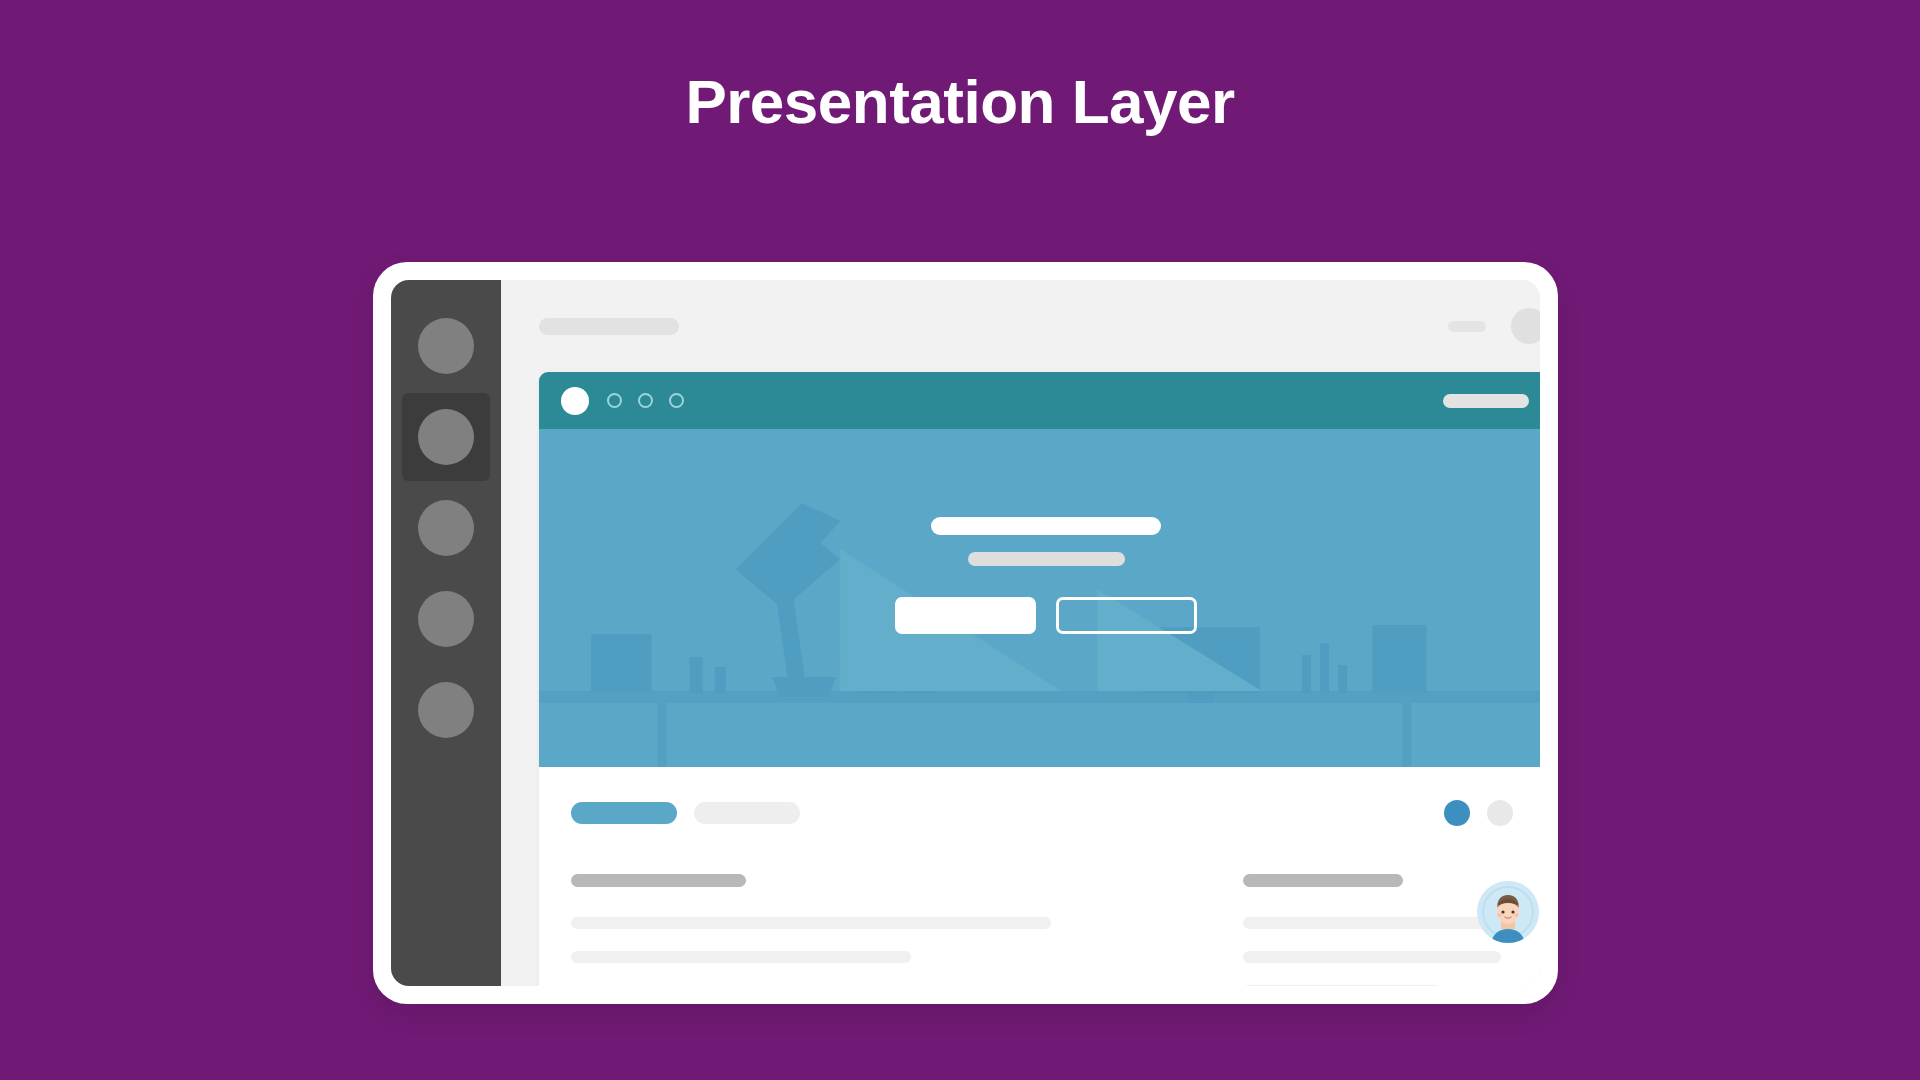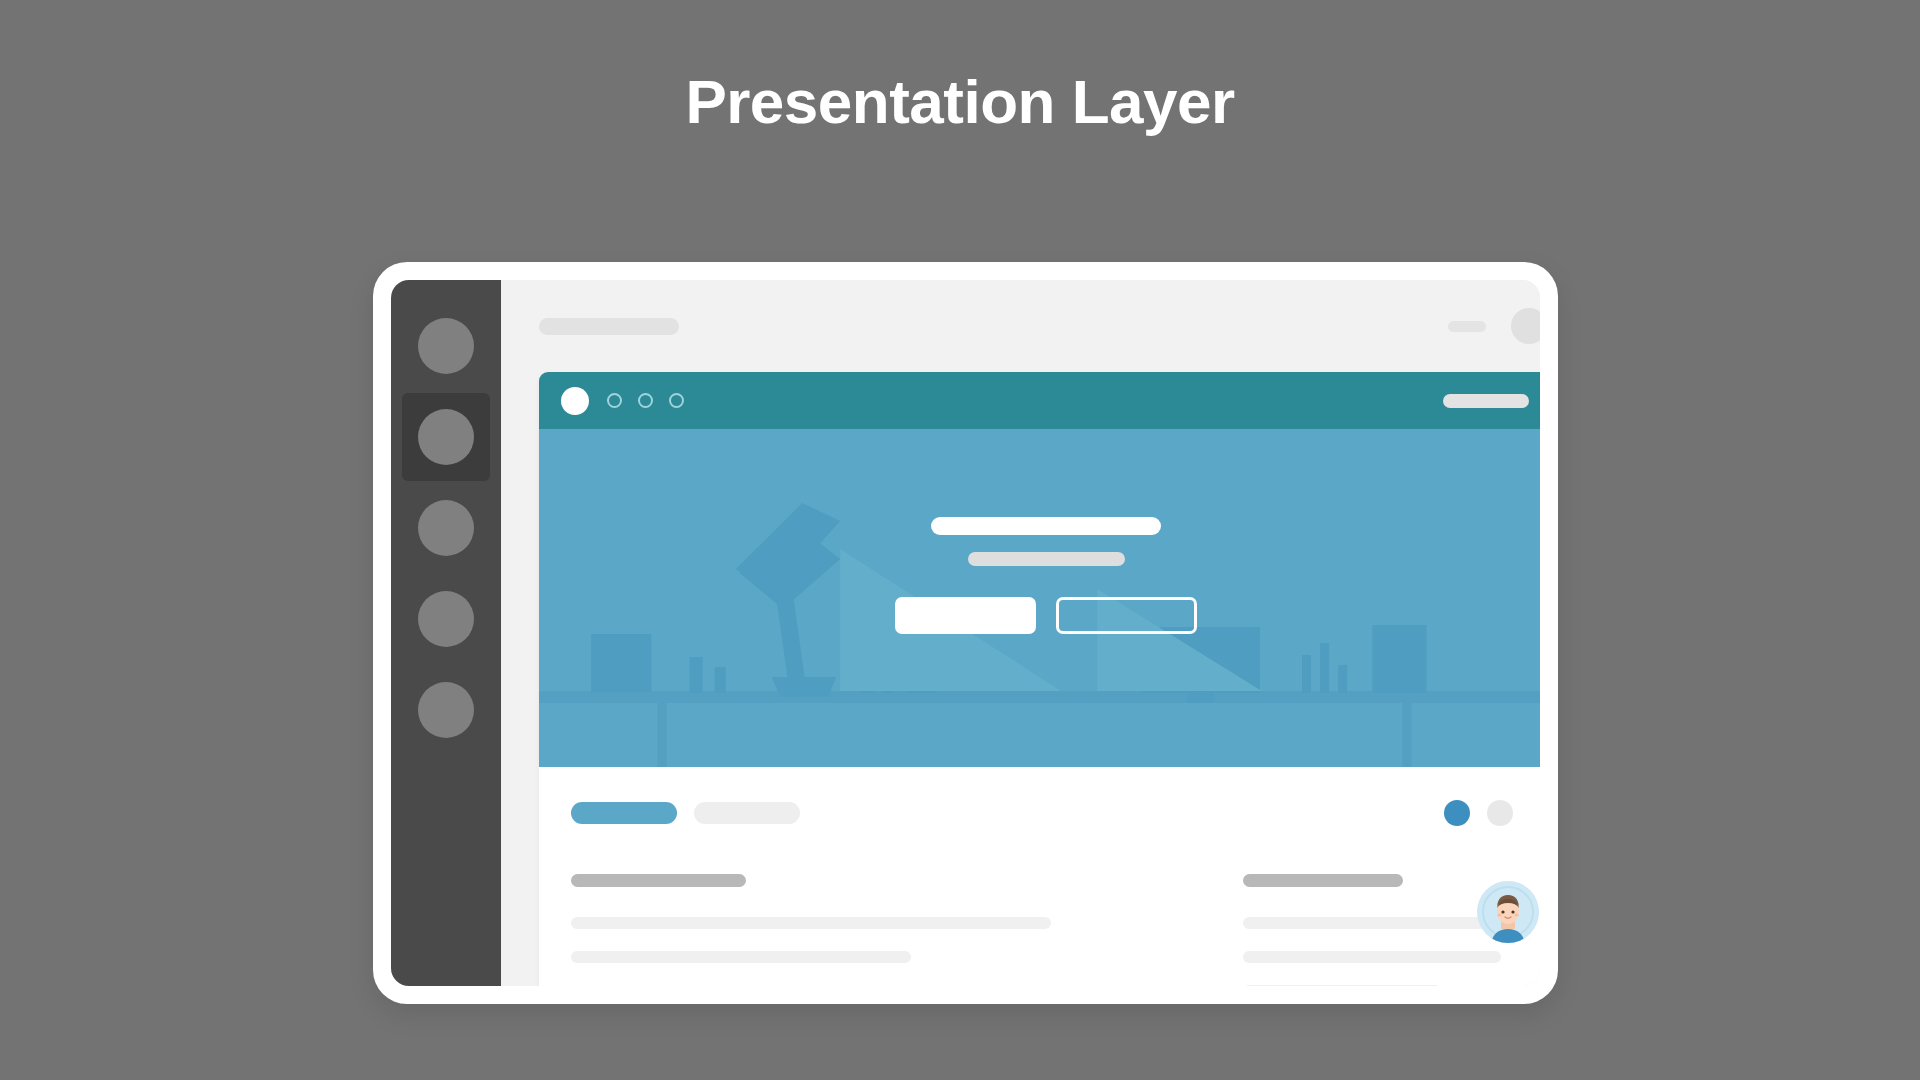--- a/index.html
+++ b/index.html
@@ -4,21 +4,21 @@
 <style>
   * { box-sizing: border-box; margin: 0; padding: 0; }
   html, body {
     width: 1920px; height: 1080px;
     overflow: hidden;
     font-family: "Liberation Sans", sans-serif;
   }
   .stage {
     position: relative;
     width: 1920px; height: 1080px;
-    background: #737373;
+    background: #701a75;
   }
 
   
   .page-title {
     position: absolute;
     top: 68px; left: 0; right: 0;
     text-align: center;
     color: #ffffff;
     font-size: 62px;
     font-weight: bold;

